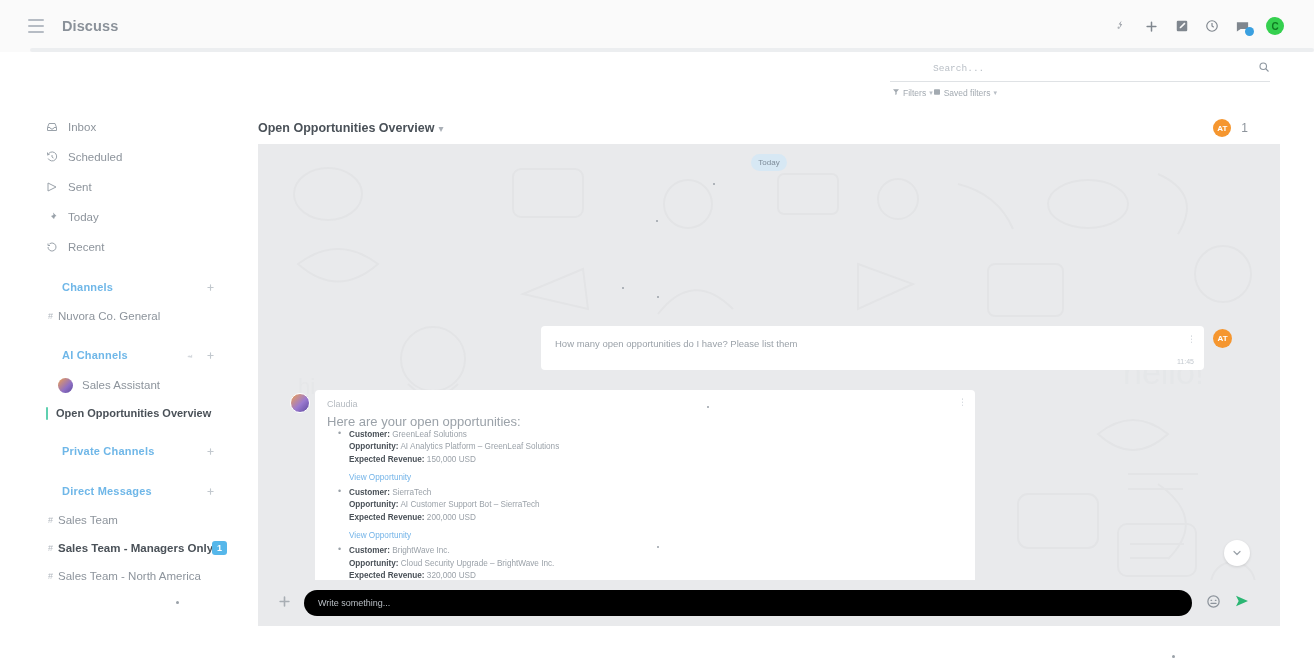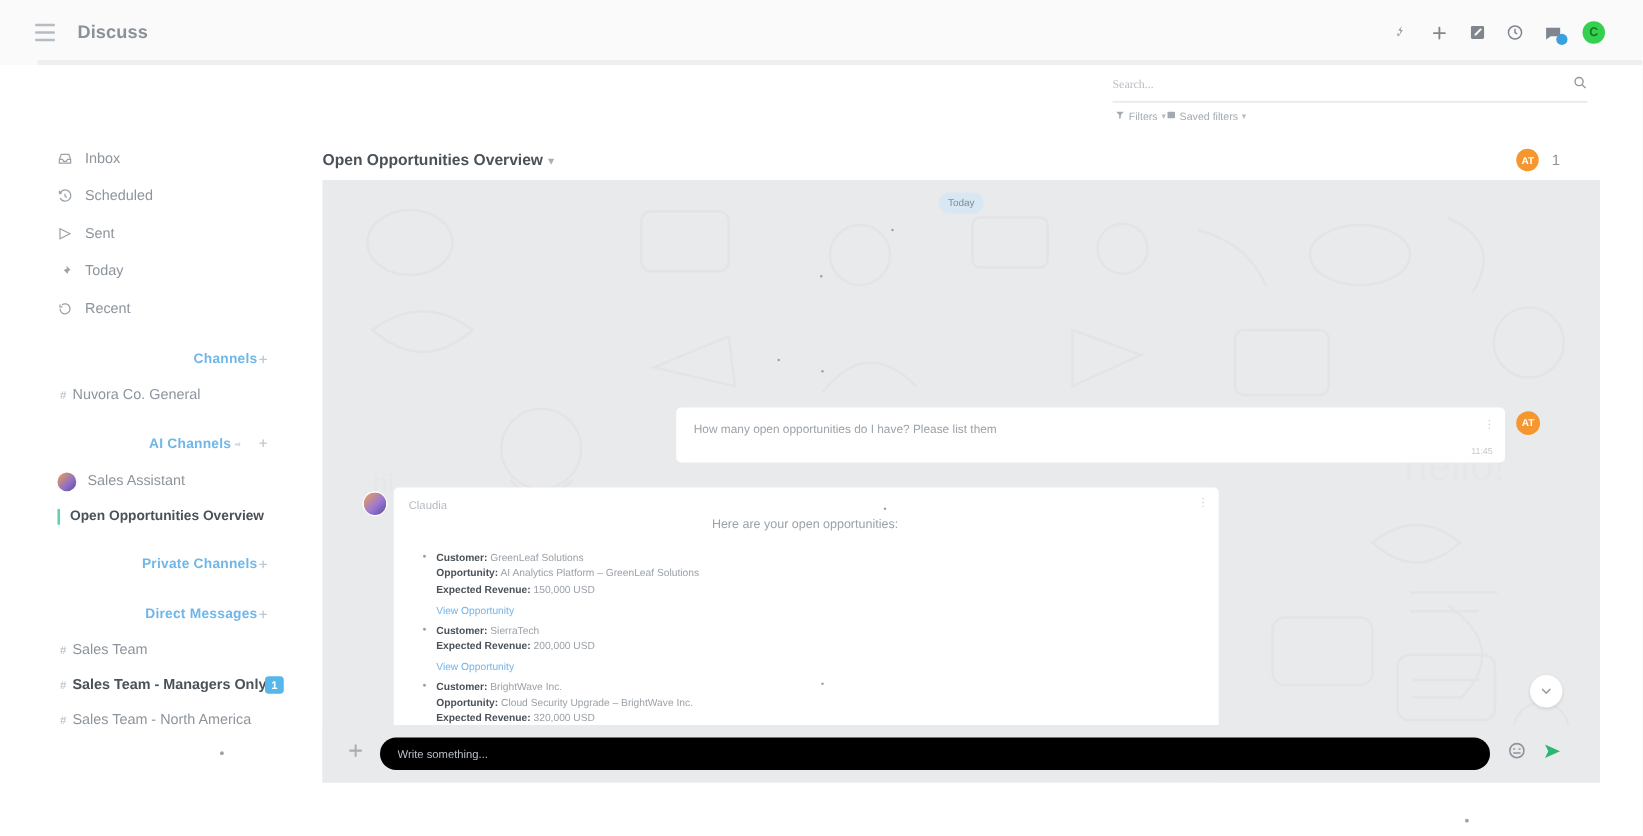--- a/index.html
+++ b/index.html
@@ -51,22 +51,22 @@
     background: #eceef0; border-radius: 2px;
   }
 
   
   .searchwrap {
     position: absolute; top: 58px; left: 890px; width: 380px;
   }
   .search-row { display: flex; align-items: center; height: 20px; }
   .search-input {
     flex: 1; border: none; outline: none; background: transparent;
-    font-family: Liberation Serif, serif;
-    font-size: 9.5px; color: #9aa1a8;
+    font-family: Liberation Mono, monospace;
+    font-size: 9.5px; color: #9aa1a8; margin-left: 43px;
   }
   .search-input::placeholder { color: #b9bfc6; }
   .search-icon { color: #8d969f; }
   .search-underline { width: 380px; height: 1px; background: #dfe2e5; margin-top: 3px; }
   .filter-row { display: flex; margin-top: 6px; padding-left: 2px; }
   .filter-btn {
     display: flex; align-items: center; gap: 3px;
     font-size: 8.5px; color: #a3aab1; cursor: pointer;
   }
   .filter-btn .caret { font-size: 7px; color: #b8bec5; }
@@ -77,21 +77,21 @@
     background: #ffffff; padding-top: 12px;
   }
   .side-item {
     display: flex; align-items: center; height: 30px;
     padding-left: 46px; gap: 9px; cursor: pointer;
   }
   .side-item .s-ic { color: #9aa2aa; width: 13px; display: flex; }
   .side-item .s-lb { font-size: 11.5px; color: #8d949c; }
 
   .side-section {
-    display: flex; align-items: center; justify-content: flex-end;
+    display: flex; align-items: center; justify-content: space-between;
     padding: 0 30px 0 62px; height: 30px; margin-top: 10px; cursor: pointer;
   }
   .side-section .sec-lb {
     font-size: 11px; font-weight: bold; color: #6fb7e8; letter-spacing: .2px;
   }
   .side-section .sec-ac { display: flex; gap: 12px; align-items: center; color: #c2c8ce; }
 
   .side-chan {
     display: flex; align-items: center; height: 28px;
     padding-left: 48px; gap: 5px; cursor: pointer; position: relative;
@@ -101,21 +101,21 @@
   .side-chan.bold .ch-lb { color: #4a5158; font-weight: bold; }
   .side-chan .count {
     position: absolute; right: 18px;
     background: #56b7ea; color: #ffffff;
     font-size: 9px; font-weight: bold;
     min-width: 15px; height: 14px; border-radius: 3px;
     display: flex; align-items: center; justify-content: center;
   }
   .ai-item {
     display: flex; align-items: center; height: 30px;
-    padding-left: 46px; gap: 9px; cursor: pointer;
+    padding-left: 46px; gap: 9px; cursor: pointer; margin-left: 12px;
   }
   .ai-av {
     width: 15px; height: 15px; border-radius: 50%;
     background: linear-gradient(135deg,#f0a14e 0%,#8f6fc4 60%,#5d4a9c 100%);
   }
   .ai-item .ai-lb { font-size: 11.5px; color: #8d949c; }
   .ai-sub {
     display: flex; align-items: center; height: 26px;
     padding-left: 46px; gap: 8px; cursor: pointer;
   }
@@ -186,21 +186,21 @@
     background: linear-gradient(135deg,#f0a14e 0%,#9b7ad0 55%,#5d4a9c 100%);
     border: 1.5px solid #ffffff;
   }
   .msg-ai {
     position: absolute; top: 246px; left: 57px; width: 660px;
     background: #ffffff; border-radius: 4px;
     padding: 9px 14px 10px 12px;
     min-height: 320px;
   }
   .msg-ai .author { font-size: 9px; color: #b4bac0; margin-bottom: 5px; }
-  .msg-ai .lead { font-size: 10px; color: #9ba2a9; margin-bottom: 16px; text-align: center; }
+  .msg-ai .lead { font-size: 13px; color: #9ba2a9; margin-bottom: 0; }
   .msg-ai .kebab {
     position: absolute; right: 9px; top: 7px;
     color: #c8ced4; font-size: 9px; letter-spacing: -1px;
   }
   .opp-list { list-style: none; padding-left: 22px; }
   .opp-item { position: relative; margin-bottom: 3px; }
   .opp-item::before {
     content: "•"; position: absolute; left: -11px; top: -1px;
     color: #9aa1a8; font-size: 9px;
   }
@@ -511,20 +511,21 @@
     <div class="lead">Here are your open opportunities:</div>
     <ul class="opp-list">
       <li class="opp-item">
         <div class="opp-line"><b>Customer:</b> <span>GreenLeaf Solutions</span></div>
         <div class="opp-line"><b>Opportunity:</b> <span>AI Analytics Platform – GreenLeaf Solutions</span></div>
         <div class="opp-line"><b>Expected Revenue:</b> <span>150,000 USD</span></div>
         <div class="opp-link">View Opportunity</div>
       </li>
       <li class="opp-item">
         <div class="opp-line"><b>Customer:</b> <span>SierraTech</span></div>
+        <div class="opp-line"><b>Opportunity:</b> <span>AI Customer Support Bot – SierraTech</span></div>
         <div class="opp-line"><b>Expected Revenue:</b> <span>200,000 USD</span></div>
         <div class="opp-link">View Opportunity</div>
       </li>
       <li class="opp-item">
         <div class="opp-line"><b>Customer:</b> <span>BrightWave Inc.</span></div>
         <div class="opp-line"><b>Opportunity:</b> <span>Cloud Security Upgrade – BrightWave Inc.</span></div>
         <div class="opp-line"><b>Expected Revenue:</b> <span>320,000 USD</span></div>
         <div class="opp-link">View Opportunity</div>
       </li>
       <li class="opp-item">

